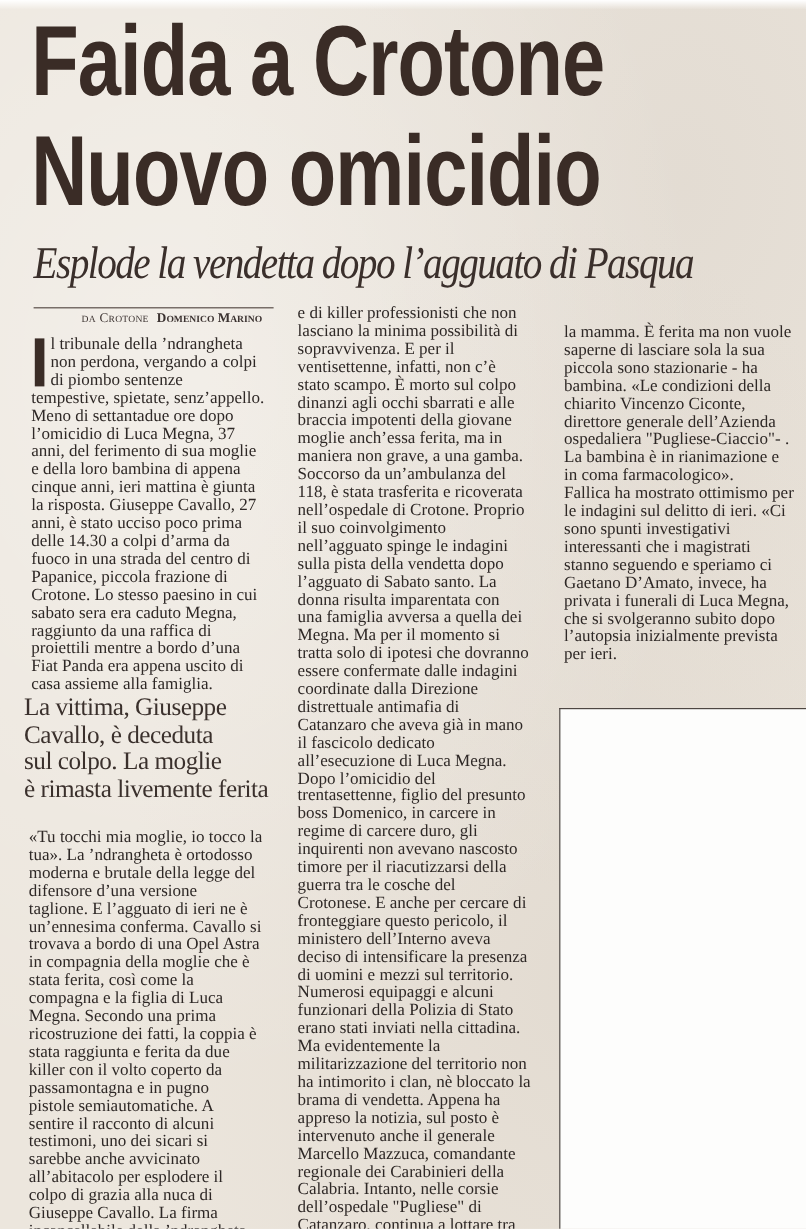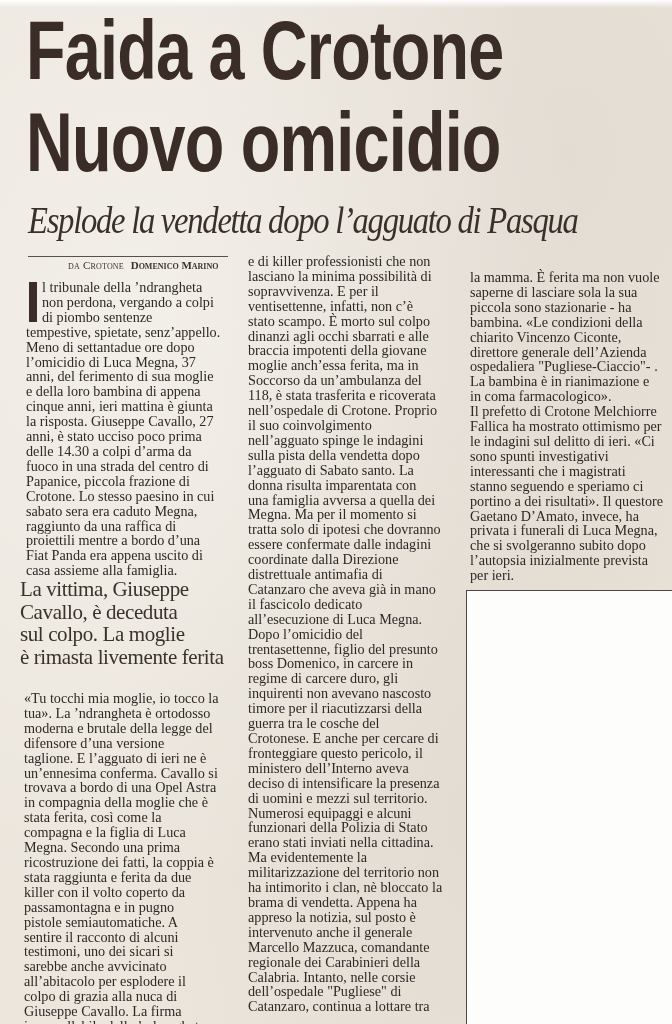--- a/index.html
+++ b/index.html
@@ -143,20 +143,21 @@
 
 <div class="col col2">
   <p>e di killer professionisti che non</p>
   <p>lasciano la minima possibilità di</p>
   <p>sopravvivenza. E per il</p>
   <p>ventisettenne, infatti, non c’è</p>
   <p>stato scampo. È morto sul colpo</p>
   <p>dinanzi agli occhi sbarrati e alle</p>
   <p>braccia impotenti della giovane</p>
   <p>moglie anch’essa ferita, ma in</p>
+  <p>maniera non grave, a una gamba.</p>
   <p>Soccorso da un’ambulanza del</p>
   <p>118, è stata trasferita e ricoverata</p>
   <p>nell’ospedale di Crotone. Proprio</p>
   <p>il suo coinvolgimento</p>
   <p>nell’agguato spinge le indagini</p>
   <p>sulla pista della vendetta dopo</p>
   <p>l’agguato di Sabato santo. La</p>
   <p>donna risulta imparentata con</p>
   <p>una famiglia avversa a quella dei</p>
   <p>Megna. Ma per il momento si</p>
@@ -199,27 +200,25 @@
 <div class="col col3">
   <p>la mamma. È ferita ma non vuole</p>
   <p>saperne di lasciare sola la sua</p>
   <p>piccola sono stazionarie - ha</p>
   <p>bambina. «Le condizioni della</p>
   <p>chiarito Vincenzo Ciconte,</p>
   <p>direttore generale dell’Azienda</p>
   <p>ospedaliera "Pugliese-Ciaccio"- .</p>
   <p>La bambina è in rianimazione e</p>
   <p>in coma farmacologico».</p>
-  <p>Il prefetto di Crotone Melchiorre</p>
   <p>Fallica ha mostrato ottimismo per</p>
   <p>le indagini sul delitto di ieri. «Ci</p>
   <p>sono spunti investigativi</p>
   <p>interessanti che i magistrati</p>
   <p>stanno seguendo e speriamo ci</p>
-  <p>portino a dei risultati». Il questore</p>
   <p>Gaetano D’Amato, invece, ha</p>
   <p>privata i funerali di Luca Megna,</p>
   <p>che si svolgeranno subito dopo</p>
   <p>l’autopsia inizialmente prevista</p>
   <p>per ieri.</p>
 </div>
 
 <div class="blank-box"></div>
 
 </body></html>

